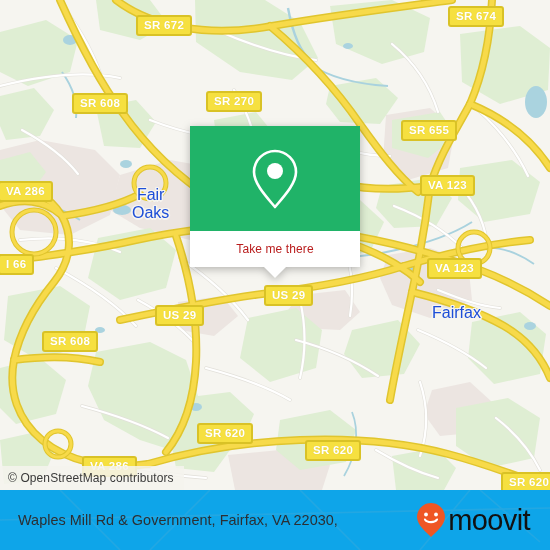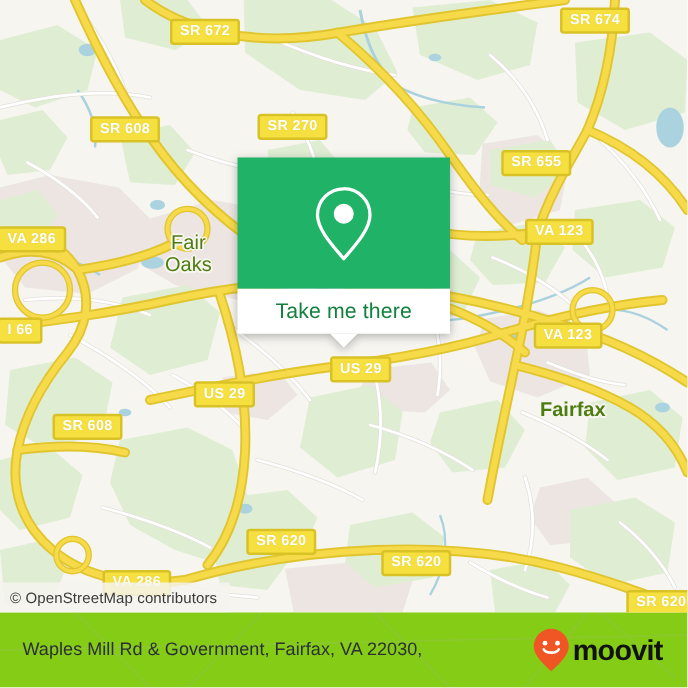--- a/index.html
+++ b/index.html
@@ -52,22 +52,22 @@
     background: #20b368;
     display: flex; align-items: center; justify-content: center;
   }
   #popup-pin { display: block; }
   #popup-bottom {
     height: 36px;
     background: #ffffff;
     display: flex; align-items: center; justify-content: center;
   }
   #popup-label {
-    font-size: 17px;
-    color: #15803d;
+    font-size: 12px;
+    color: #b91c1c;
     letter-spacing: 0.1px;
   }
   #popup-tail {
     width: 0; height: 0;
     margin: 0 auto;
     border-left: 11px solid transparent;
     border-right: 11px solid transparent;
     border-top: 11px solid #ffffff;
   }
 
@@ -84,39 +84,39 @@
     padding: 1px 6px 2px 6px;
     line-height: 14px;
     white-space: nowrap;
     text-shadow: 0 0 1px rgba(150,130,0,0.25);
     z-index: 30;
   }
 
   
   .place {
     position: absolute;
-    color: #4d7c0f;
+    color: #1d4ed8;
     font-size: 16px;
     line-height: 18px;
     white-space: pre;
     text-align: center;
     text-shadow:
        1.5px 0 0 #f6f5f0, -1.5px 0 0 #f6f5f0,
        0 1.5px 0 #f6f5f0, 0 -1.5px 0 #f6f5f0,
        1px 1px 0 #f6f5f0, -1px -1px 0 #f6f5f0,
        1px -1px 0 #f6f5f0, -1px 1px 0 #f6f5f0;
     z-index: 25;
   }
 
   
   #footer {
     position: absolute;
     left: 0; top: 490px;
     width: 550px; height: 60px;
-    background: #84cc16;
+    background: #0ea5e9;
     display: flex; align-items: center;
     padding: 0 16px 0 18px;
     overflow: hidden;
   }
   #footer-watermark {
     position: absolute; left: 0; top: 0;
     width: 550px; height: 60px;
     opacity: 0.12;
     pointer-events: none;
   }
@@ -130,22 +130,22 @@
     z-index: 2;
   }
   #footer-logo {
     position: relative;
     display: flex; align-items: center;
     gap: 2px;
     z-index: 2;
     padding-right: 4px;
   }
   #logo-word {
-    font-size: 23px;
-    font-weight: bold;
+    font-size: 29px;
+    font-weight: normal;
     color: #111111;
     letter-spacing: -0.6px;
     line-height: 29px;
   }
 </style>
 </head>
 <body>
 
 <div id="app">
 
@@ -356,21 +356,21 @@
           <circle cx="58" cy="444" r="13"></circle>
           <circle cx="474" cy="248" r="16"></circle>
           <circle cx="205" cy="213" r="12"></circle>
         </g>
 
       </g>
     </svg>
 
     <div class="place" style="left:132px; top:186px;">Fair
 Oaks</div>
-    <div class="place" style="left:432px; top:320px;font-weight:bold;">Fairfax</div>
+    <div class="place" style="left:432px; top:304px;">Fairfax</div>
 
     <div class="shield" style="left:136px; top:15px;">SR 672</div>
     <div class="shield" style="left:448px; top:6px;">SR 674</div>
     <div class="shield" style="left:72px; top:93px;">SR 608</div>
     <div class="shield" style="left:206px; top:91px;">SR 270</div>
     <div class="shield" style="left:401px; top:120px;">SR 655</div>
     <div class="shield" style="left:-2px; top:181px;">VA 286</div>
     <div class="shield" style="left:420px; top:175px;">VA 123</div>
     <div class="shield" style="left:-2px; top:254px;">I 66</div>
     <div class="shield" style="left:427px; top:258px;">VA 123</div>

